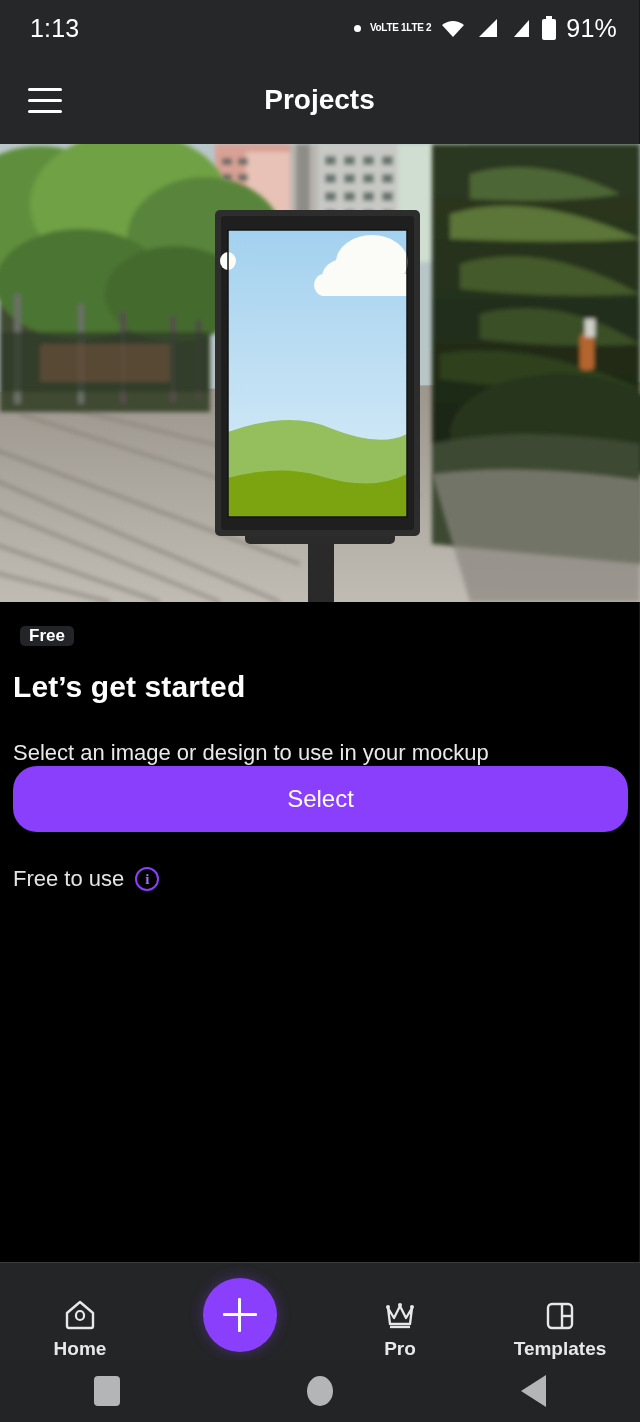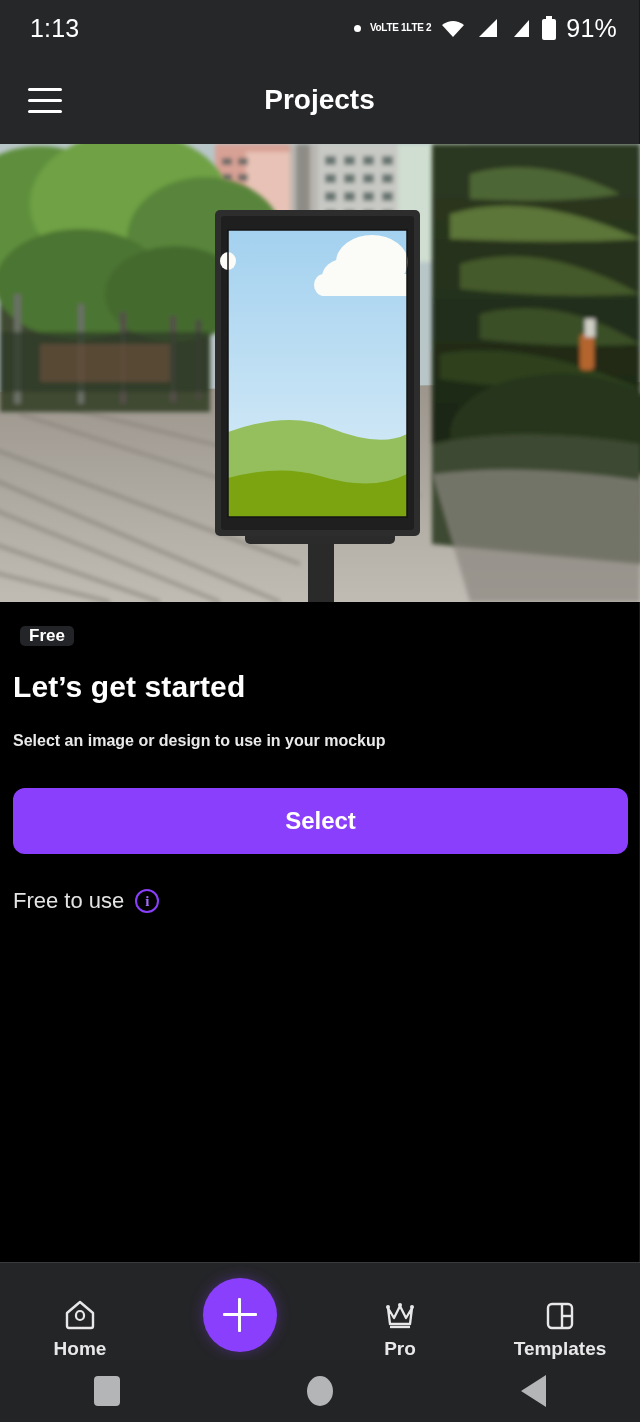--- a/index.html
+++ b/index.html
@@ -48,26 +48,26 @@
   .badge {
     display: inline-block; margin-top: 24px; margin-left: 7px;
     background: #232428; color: #ffffff;
     font-size: 17px; font-weight: 700; padding: 0 9px; border-radius: 5px;
   }
   .headline {
     margin-top: 24px; margin-left: 0;
     color: #ffffff; font-size: 30px; font-weight: 700; letter-spacing: .1px;
   }
   .subtext {
-    margin-top: 28px; color: #e9e9ea; font-size: 16px; font-weight: 700;
+    margin-top: 36px; color: #e9e9ea; font-size: 22px; font-weight: 400;
   }
   .select-btn {
-    margin-top: 38px; width: 615px; height: 66px;
-    background: #8a3ffc; border: none; border-radius: 12px;
-    color: #ffffff; font-size: 24px; font-weight: 700;
+    width: 615px; height: 66px;
+    background: #8a3ffc; border: none; border-radius: 24px;
+    color: #ffffff; font-size: 24px; font-weight: 400;
     font-family: "Liberation Sans", sans-serif; cursor: pointer;
     display: flex; align-items: center; justify-content: center;
   }
   .freetouse {
     margin-top: 34px; display: flex; align-items: center; gap: 11px;
     color: #e3e3e4; font-size: 22px;
   }
   .info-icon {
     width: 24px; height: 24px; border: 2px solid #8a3ffc; border-radius: 50%;
     display: flex; align-items: center; justify-content: center;

